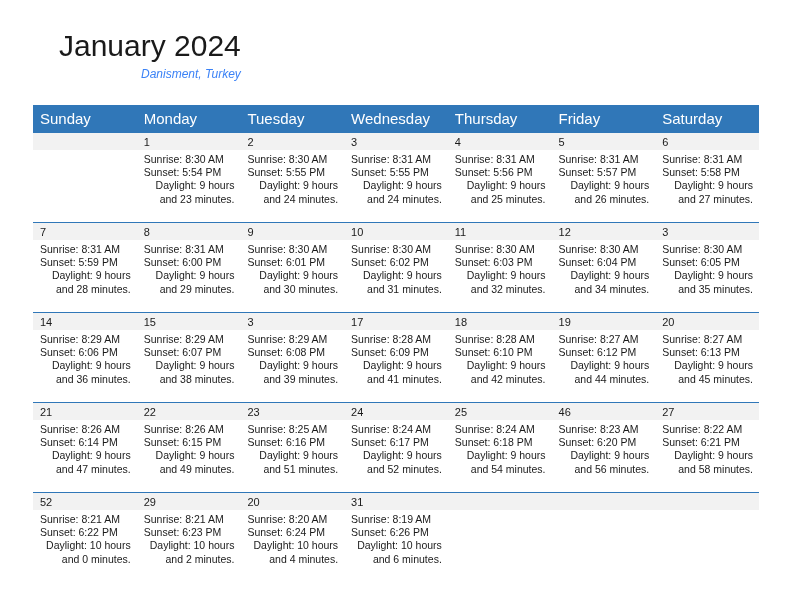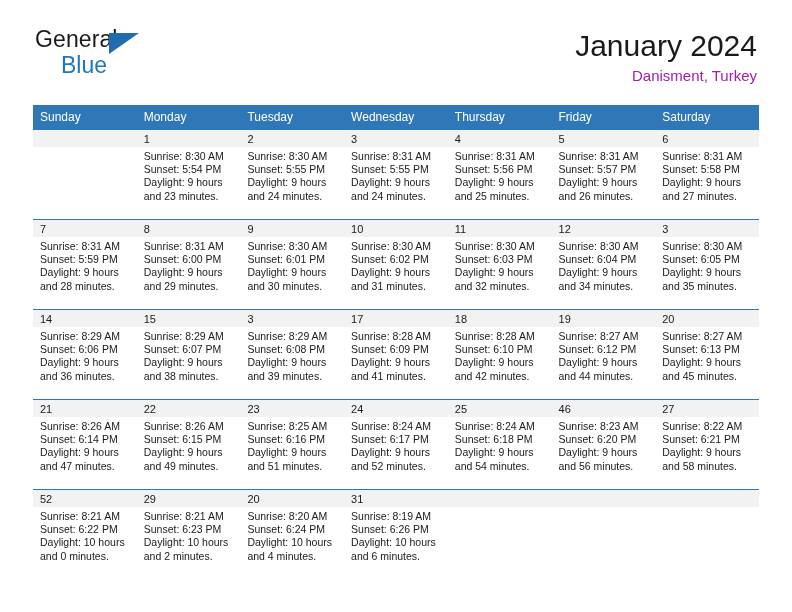--- a/index.html
+++ b/index.html
@@ -64,39 +64,40 @@
     padding-top: 2px;
     margin-left: 24px;
   }
   .cal-title {
     font-size: 30px;
     font-weight: normal;
     color: #1a1a1a;
     line-height: 1.08;
   }
   .cal-subtitle {
-    font-size: 15px;
-    color: #a21caf;
+    font-size: 12px;
+    color: #3b82f6;
     margin-top: 6px;
     line-height: 1.1;
+    font-style: italic;
   }
 
   
   .calendar {
     position: absolute;
     left: 33px;
     top: 105px;
     width: 726px;
     border-collapse: collapse;
     table-layout: fixed;
   }
   .calendar th {
     background: #3077b8;
     color: #ffffff;
-    font-size: 12px;
+    font-size: 15px;
     font-weight: normal;
     text-align: left;
     padding: 5px 0 5px 7px;
     height: 18px;
     box-sizing: border-box;
   }
   .calendar td {
     vertical-align: top;
     padding: 0;
     width: 103.71px;
@@ -125,33 +126,29 @@
     padding: 3px 6px 0 7px;
     font-size: 10.5px;
     line-height: 13.2px;
     color: #1a1a1a;
   }
   .info div {
     white-space: nowrap;
   }
   .info .daylight {
     white-space: normal;
+    text-align: right;
   }
 </style>
 </head>
 <body>
 
 <div class="page">
 
   <div class="header">
-    <div class="logo">
-      <span class="logo-general">General</span>
-      <span class="logo-triangle"></span>
-      <span class="logo-blue">Blue</span>
-    </div>
     <div class="title-block">
       <div class="cal-title">January 2024</div>
       <div class="cal-subtitle">Danisment, Turkey</div>
     </div>
   </div>
 
   <table class="calendar">
     <thead>
       <tr id="weekday-row">
           <th>Sunday</th>

